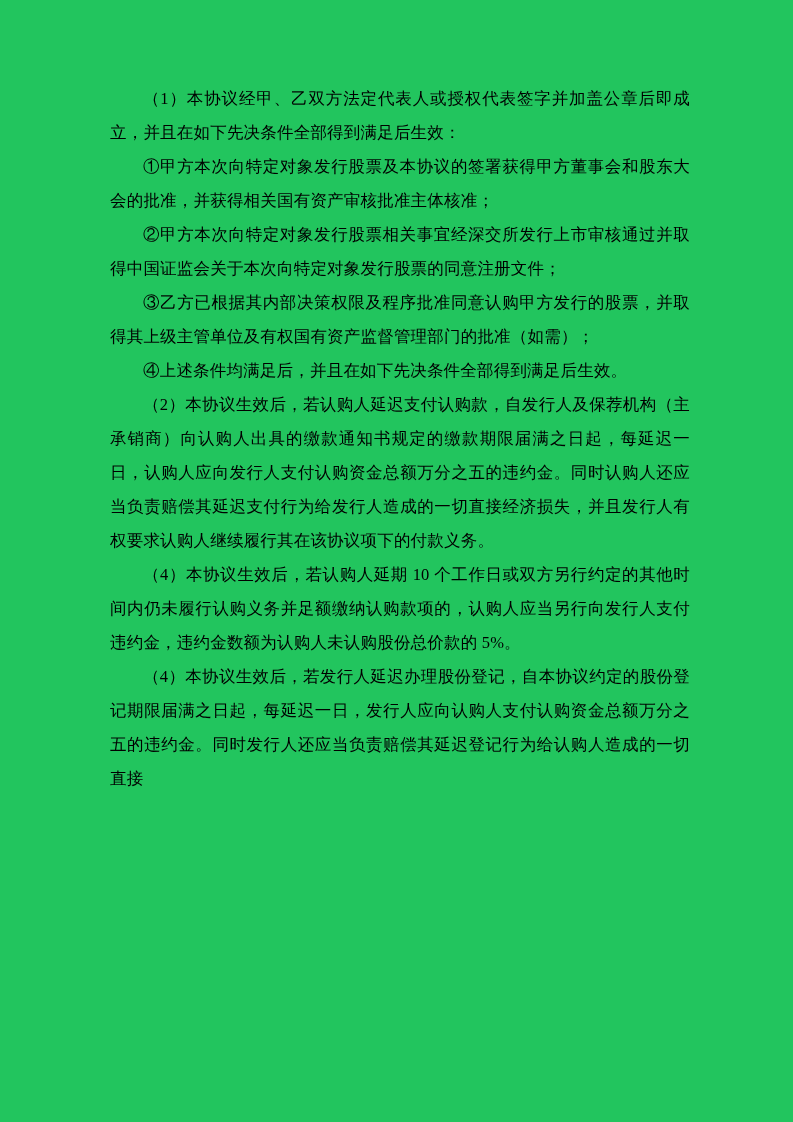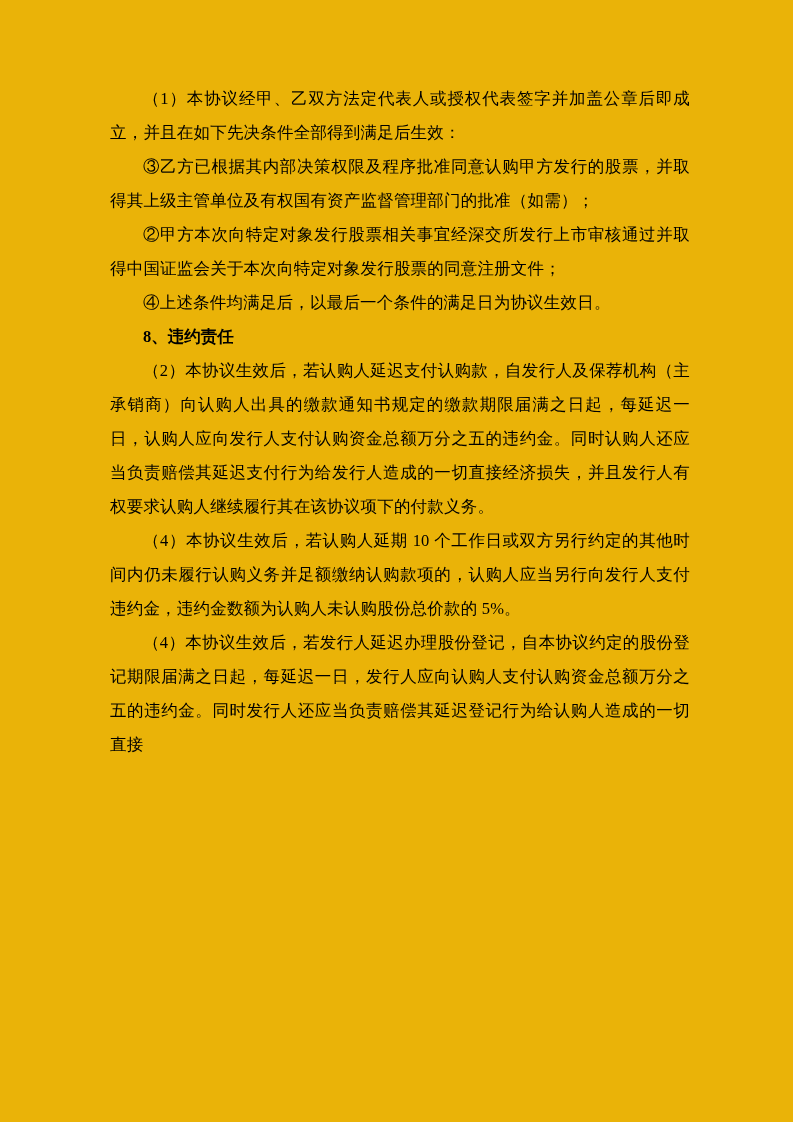--- a/index.html
+++ b/index.html
@@ -14,21 +14,21 @@
     color: #000000;
     position: relative;
     overflow: hidden;
   }
   .page {
     position: absolute;
     left: 0;
     top: 0;
     width: 793px;
     height: 1122px;
-    background: #eab308;
+    background: #22c55e;
   }
   .page-body {
     position: absolute;
     left: 110px;
     top: 82px;
     width: 580px;
   }
   .para {
     font-size: 16.5px;
     line-height: 34px;
@@ -52,29 +52,29 @@
   }
 </style>
 </head>
 <body>
 
 <div class="page">
   <div class="page-body">
 
     <p class="para indent2">（1）本协议经甲、乙双方法定代表人或授权代表签字并加盖公章后即成立，并且在如下先决条件全部得到满足后生效：</p>
 
+    <p class="para indent2">①甲方本次向特定对象发行股票及本协议的签署获得甲方董事会和股东大会的批准，并获得相关国有资产审核批准主体核准；</p>
+
+    <p class="para indent2">②甲方本次向特定对象发行股票相关事宜经深交所发行上市审核通过并取得中国证监会关于本次向特定对象发行股票的同意注册文件；</p>
 
     <p class="para indent2">③乙方已根据其内部决策权限及程序批准同意认购甲方发行的股票，并取得其上级主管单位及有权国有资产监督管理部门的批准（如需）；</p>
 
-    <p class="para indent2">②甲方本次向特定对象发行股票相关事宜经深交所发行上市审核通过并取得中国证监会关于本次向特定对象发行股票的同意注册文件；</p>
-
-    <p class="para indent2">④上述条件均满足后，以最后一个条件的满足日为协议生效日。</p>
+    <p class="para indent2">④上述条件均满足后，并且在如下先决条件全部得到满足后生效。</p>
 
 
-    <p class="heading">8、违约责任</p>
 
 
     <p class="para indent2">（2）本协议生效后，若认购人延迟支付认购款，自发行人及保荐机构（主承销商）向认购人出具的缴款通知书规定的缴款期限届满之日起，每延迟一日，认购人应向发行人支付认购资金总额万分之五的违约金。同时认购人还应当负责赔偿其延迟支付行为给发行人造成的一切直接经济损失，并且发行人有权要求认购人继续履行其在该协议项下的付款义务。</p>
 
     <p class="para indent2">（4）本协议生效后，若认购人延期 10 个工作日或双方另行约定的其他时间内仍未履行认购义务并足额缴纳认购款项的，认购人应当另行向发行人支付违约金，违约金数额为认购人未认购股份总价款的 5%。</p>
 
     <p class="para indent2">（4）本协议生效后，若发行人延迟办理股份登记，自本协议约定的股份登记期限届满之日起，每延迟一日，发行人应向认购人支付认购资金总额万分之五的违约金。同时发行人还应当负责赔偿其延迟登记行为给认购人造成的一切直接</p>
 
   </div>
 </div>

